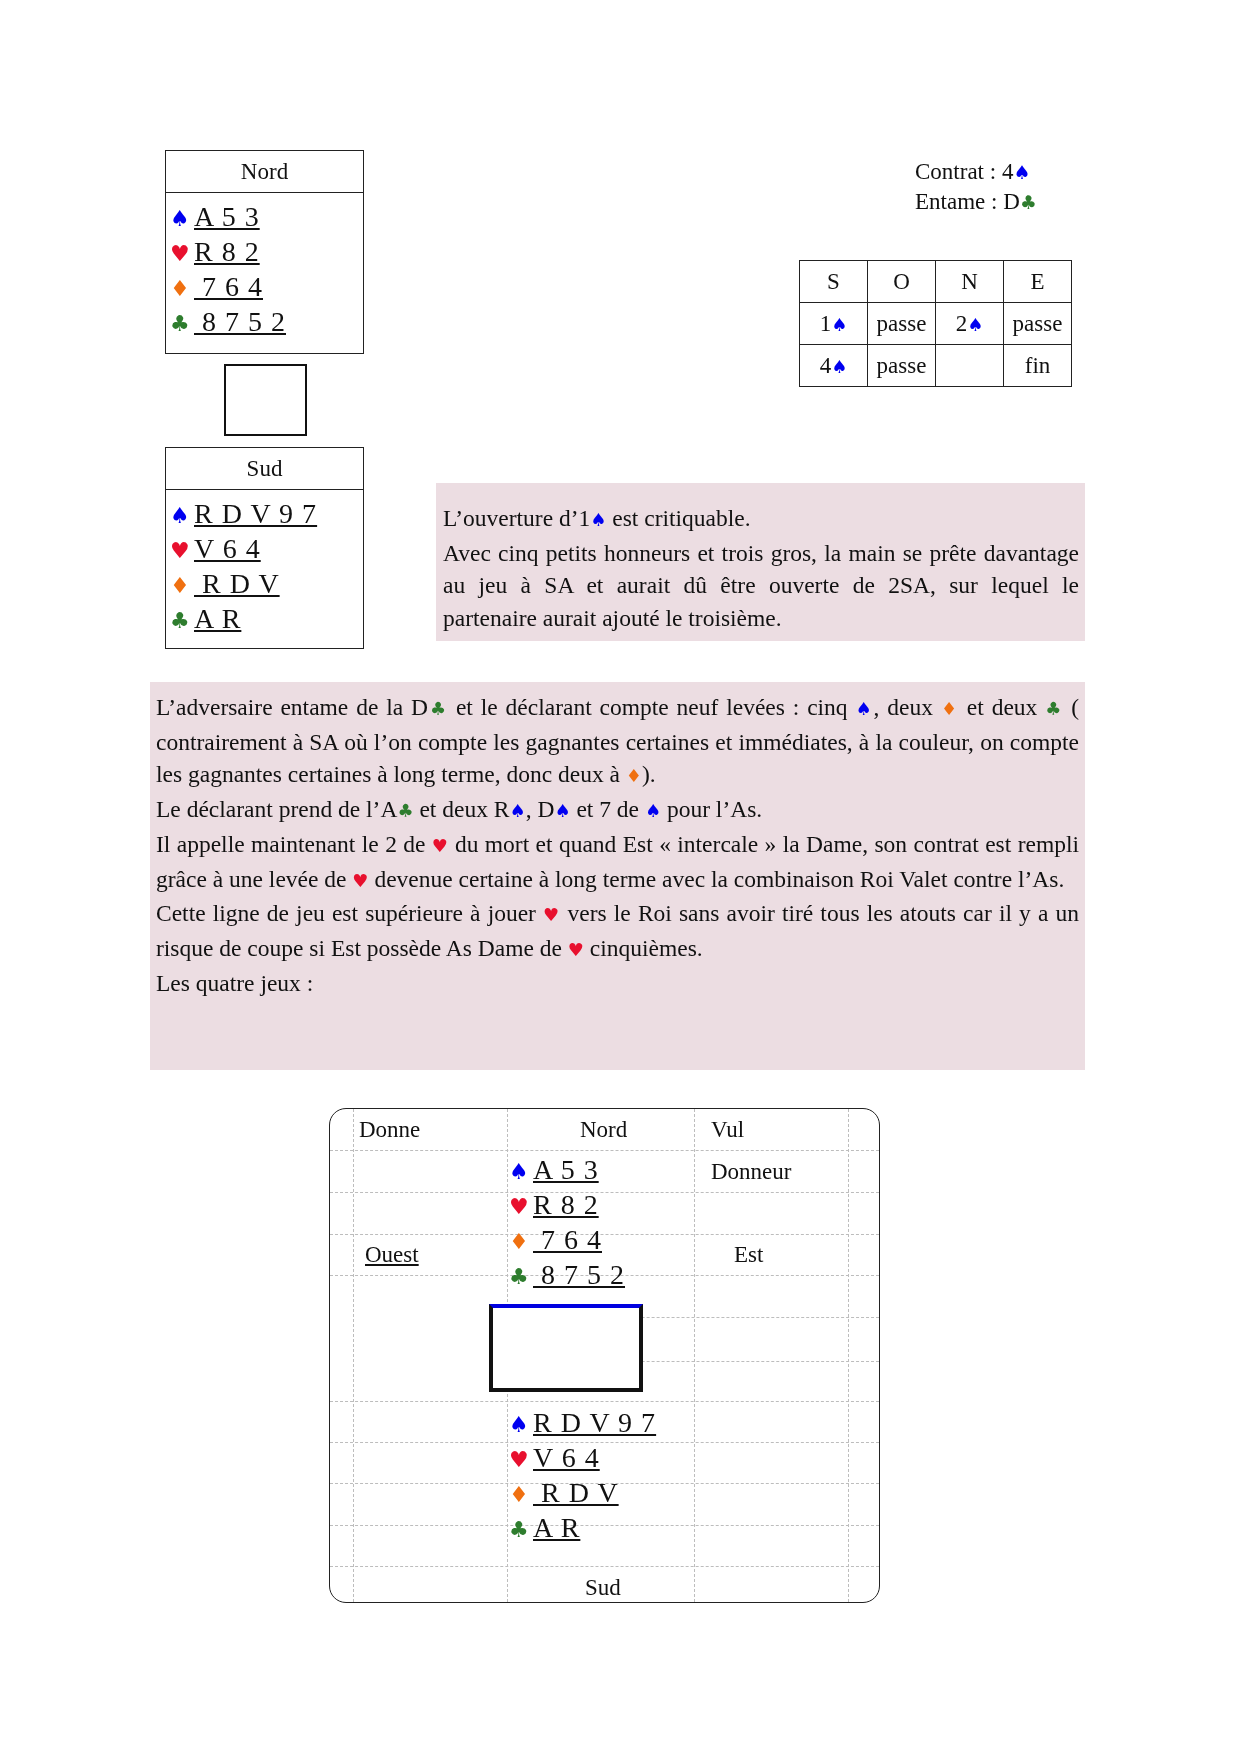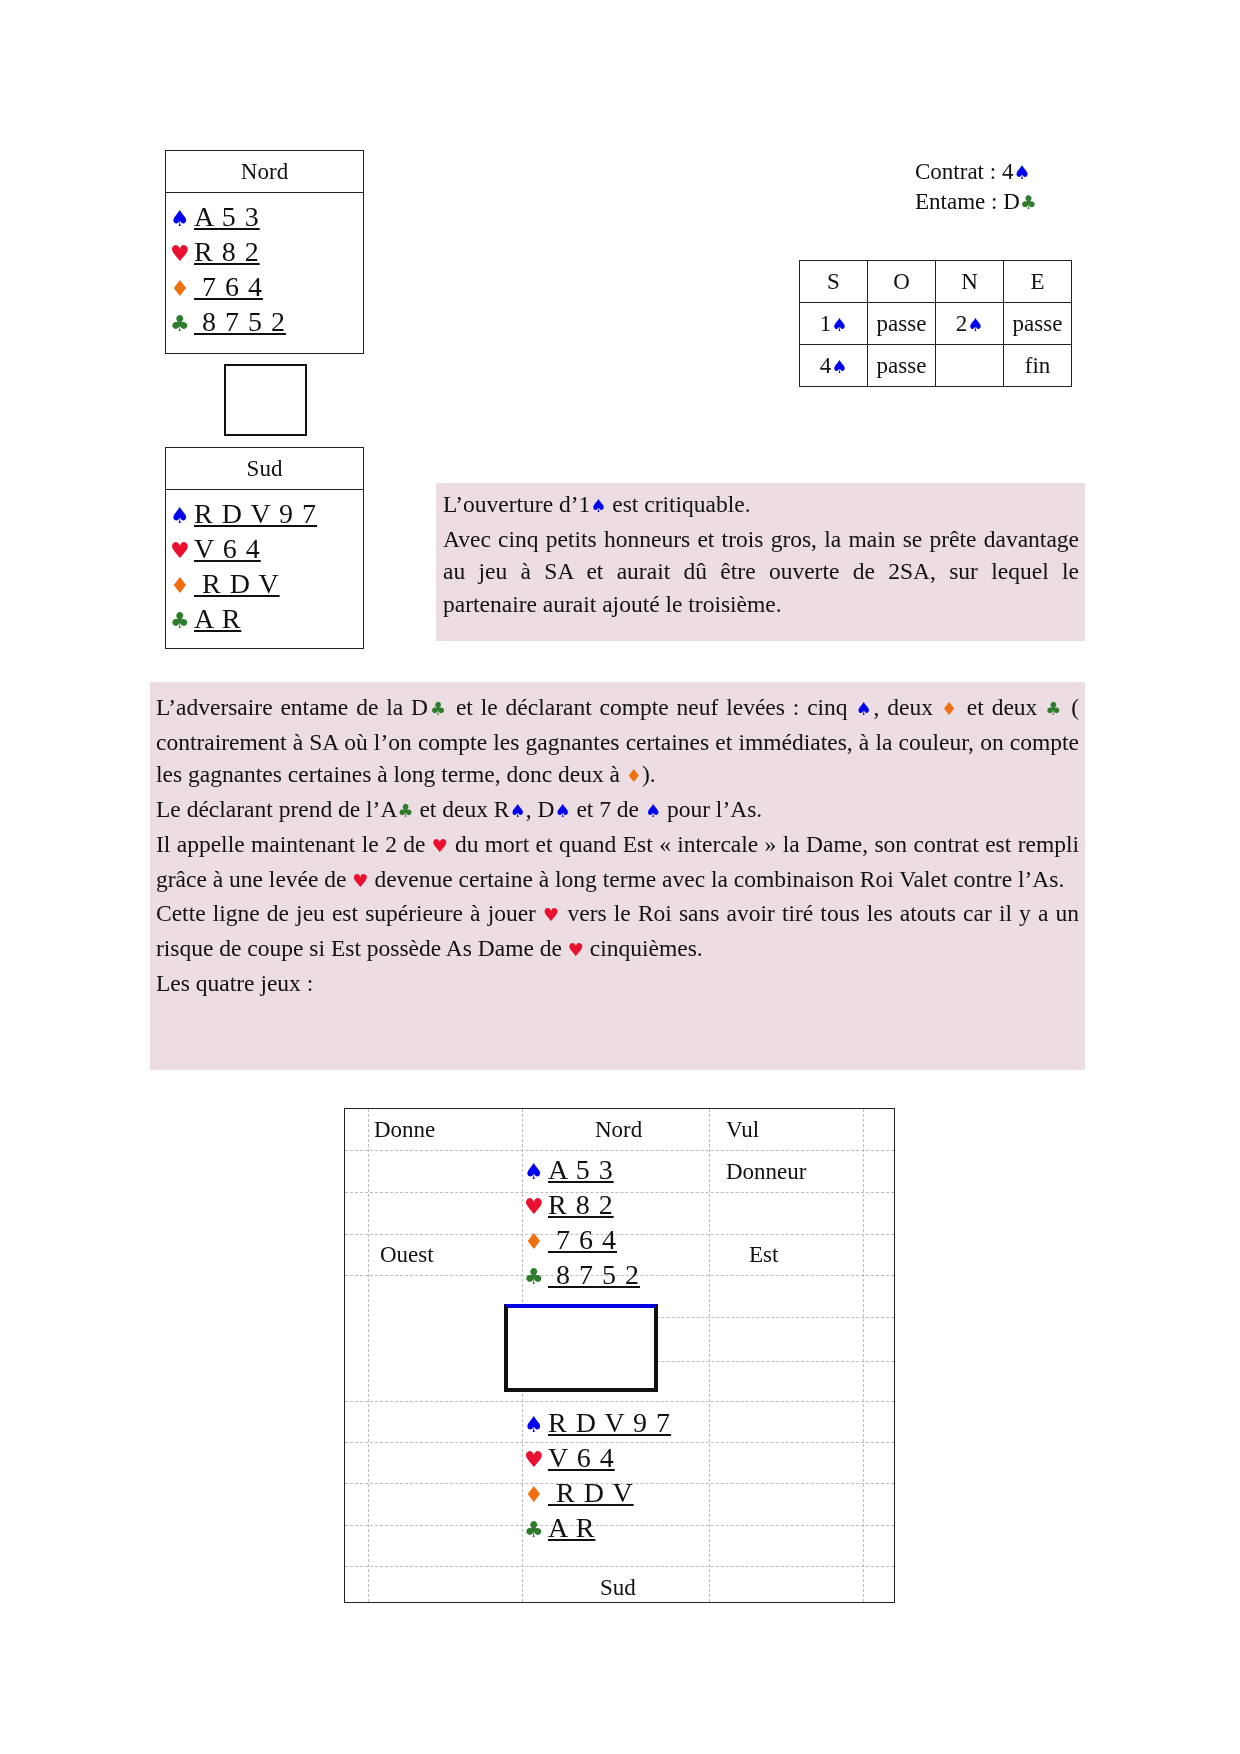--- a/index.html
+++ b/index.html
@@ -92,34 +92,34 @@
   </tr>
   <tr>
     <td><span>4</span><span class="suit s-spade">♠</span></td>
     <td>passe</td>
     <td></td>
     <td>fin</td>
   </tr>
 </tbody>
   </table>
 
-<div class="abs note" style="left:436px; top:483px; width:649px; height:158px; padding:5px 6px 0 7px;">
+<div class="abs note" style="left:436px; top:483px; width:649px; height:158px; padding:19px 6px 0 7px;">
   <p><span>L’ouverture d’1</span><span class="suit s-spade">♠</span><span> est critiquable.</span></p>
   <p>Avec cinq petits honneurs et trois gros, la main se prête davantage au jeu à SA et aurait dû être ouverte de 2SA, sur lequel le partenaire aurait ajouté le troisième.</p>
 </div>
 
 <div class="abs note" style="left:150px; top:682px; width:935px; height:388px; padding:9px 6px 0 6px;">
   <p><span>L’adversaire entame de la D</span><span class="suit s-club">♣</span><span> et le déclarant compte neuf levées : cinq </span><span class="suit s-spade">♠</span><span>, deux </span><span class="suit s-diamond">♦</span><span> et deux </span><span class="suit s-club">♣</span><span> ( contrairement à SA où l’on compte les gagnantes certaines et immédiates, à la couleur, on compte les gagnantes certaines à long terme, donc deux à </span><span class="suit s-diamond">♦</span><span>).</span></p>
   <p><span>Le déclarant prend de l’A</span><span class="suit s-club">♣</span><span> et deux R</span><span class="suit s-spade">♠</span><span>, D</span><span class="suit s-spade">♠</span><span> et 7 de </span><span class="suit s-spade">♠</span><span> pour l’As.</span></p>
   <p><span>Il appelle maintenant le 2 de </span><span class="suit s-heart">♥</span><span> du mort et quand Est « intercale » la Dame, son contrat est rempli grâce à une levée de </span><span class="suit s-heart">♥</span><span> devenue certaine à long terme avec la combinaison Roi Valet contre l’As.</span></p>
   <p><span>Cette ligne de jeu est supérieure à jouer </span><span class="suit s-heart">♥</span><span> vers le Roi sans avoir tiré tous les atouts car il y a un risque de coupe si Est possède As Dame de </span><span class="suit s-heart">♥</span><span> cinquièmes.</span></p>
   <p>Les quatre jeux :</p>
 </div>
 
-<div class="abs diag" style="left:344px; top:1108px; width:549px; height:493px;">
+<div class="abs diag" style="left:329px; top:1108px; width:549px; height:493px;border-radius:17px;">
 
   <div class="gline-v" style="left:23px;"></div>
   <div class="gline-v" style="left:177px;"></div>
   <div class="gline-v" style="left:364px;"></div>
   <div class="gline-v" style="left:518px;"></div>
   <div class="gline-h" style="top:41px;"></div>
   <div class="gline-h" style="top:83px;"></div>
   <div class="gline-h" style="top:125px;"></div>
   <div class="gline-h" style="top:166px;"></div>
   <div class="gline-h" style="left:177px; top:208px;"></div>
@@ -127,21 +127,21 @@
   <div class="gline-h" style="top:292px;"></div>
   <div class="gline-h" style="top:333px;"></div>
   <div class="gline-h" style="top:374px;"></div>
   <div class="gline-h" style="top:416px;"></div>
   <div class="gline-h" style="top:457px;"></div>
 
   <div class="lbl" style="left:29px; top:8px;">Donne</div>
   <div class="lbl" style="left:250px; top:8px;">Nord</div>
   <div class="lbl" style="left:381px; top:8px;">Vul</div>
   <div class="lbl" style="left:381px; top:50px;">Donneur</div>
-  <div class="lbl" style="left:35px; top:133px;">Ouest</div>
+  <div class="lbl" style="left:35px; top:133px;text-decoration:underline;">Ouest</div>
   <div class="lbl" style="left:404px; top:133px;">Est</div>
   <div class="lbl" style="left:255px; top:466px;">Sud</div>
 
   <div class="abs dhand" style="left:179px; top:43px;">
     <div class="handrow"><span class="suit s-spade">♠</span><span>A 5 3</span></div>
     <div class="handrow"><span class="suit s-heart">♥</span><span>R 8 2</span></div>
     <div class="handrow"><span class="suit s-diamond">♦</span><span> 7 6 4</span></div>
     <div class="handrow"><span class="suit s-club">♣</span><span> 8 7 5 2</span></div>
   </div>
 

